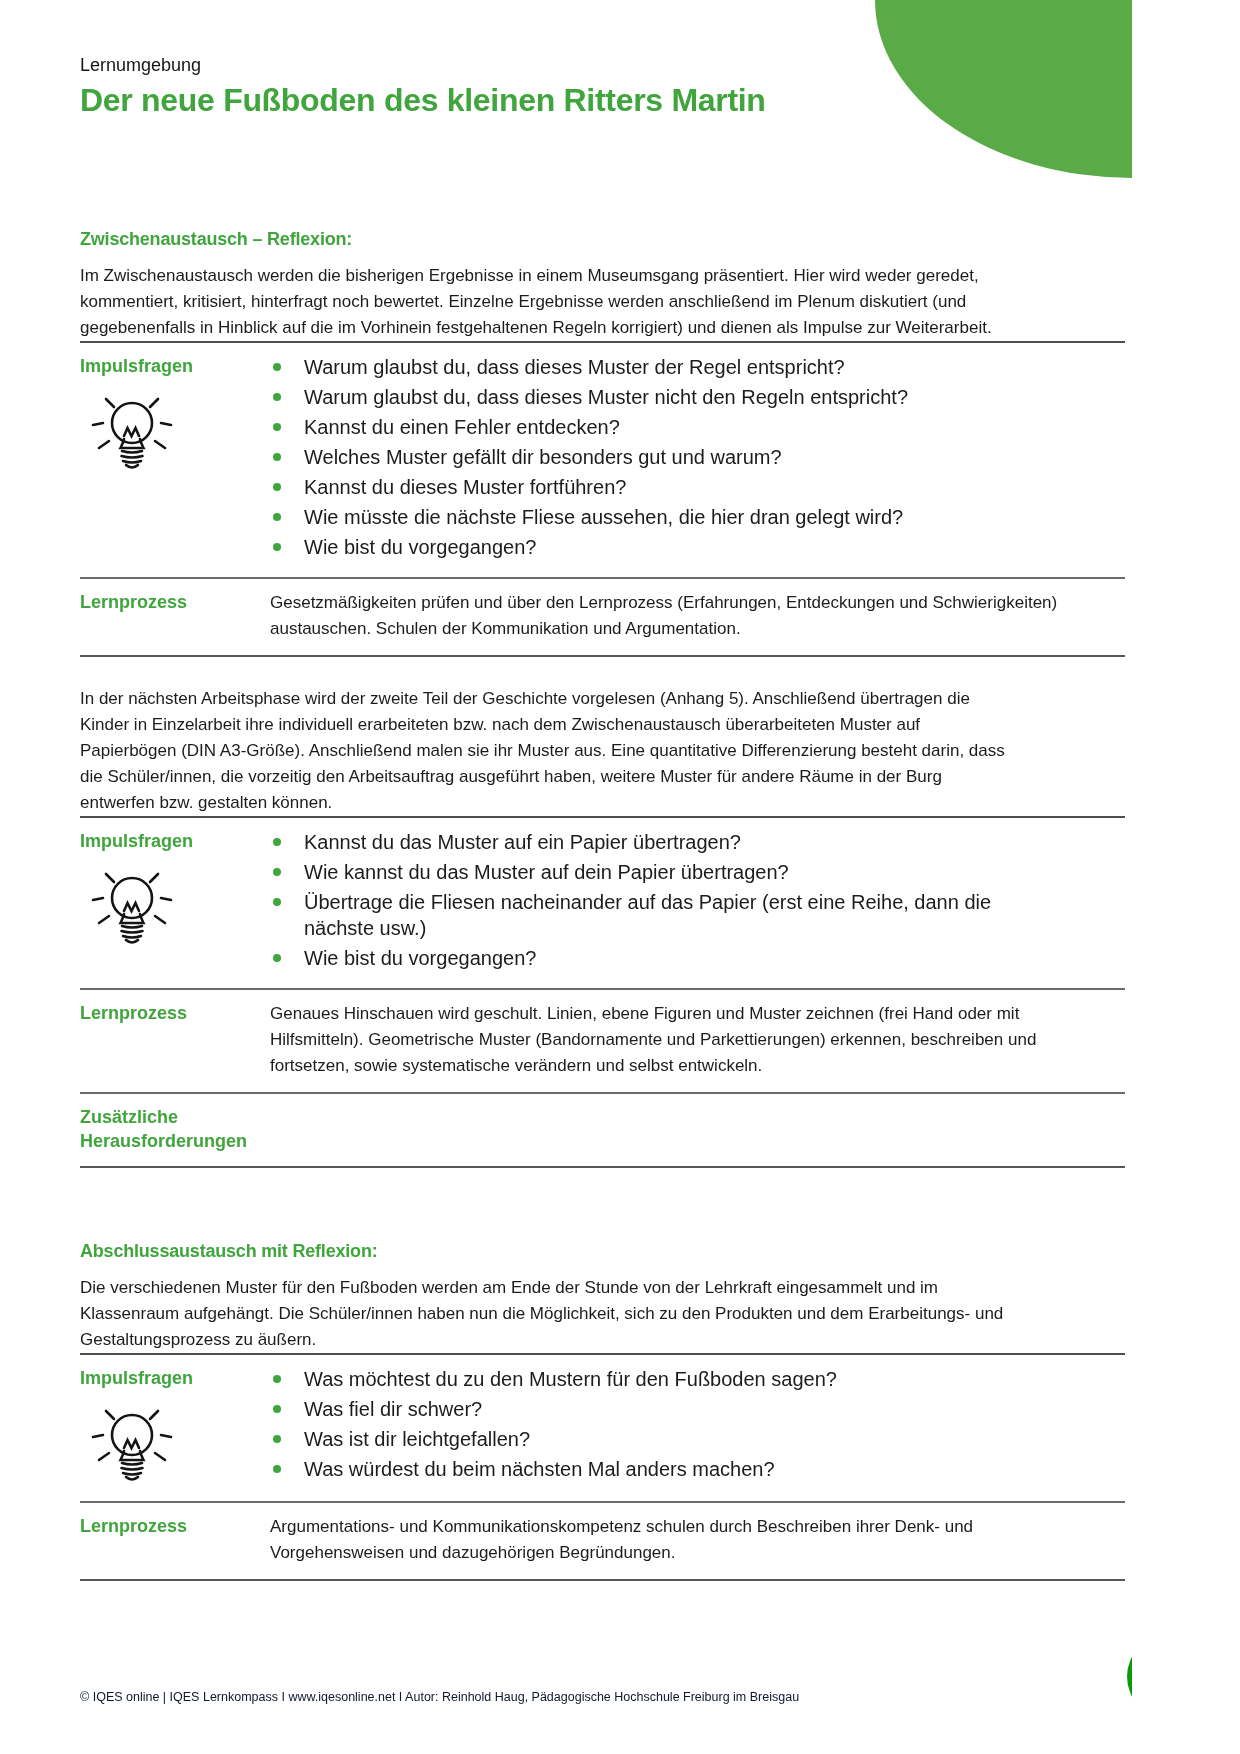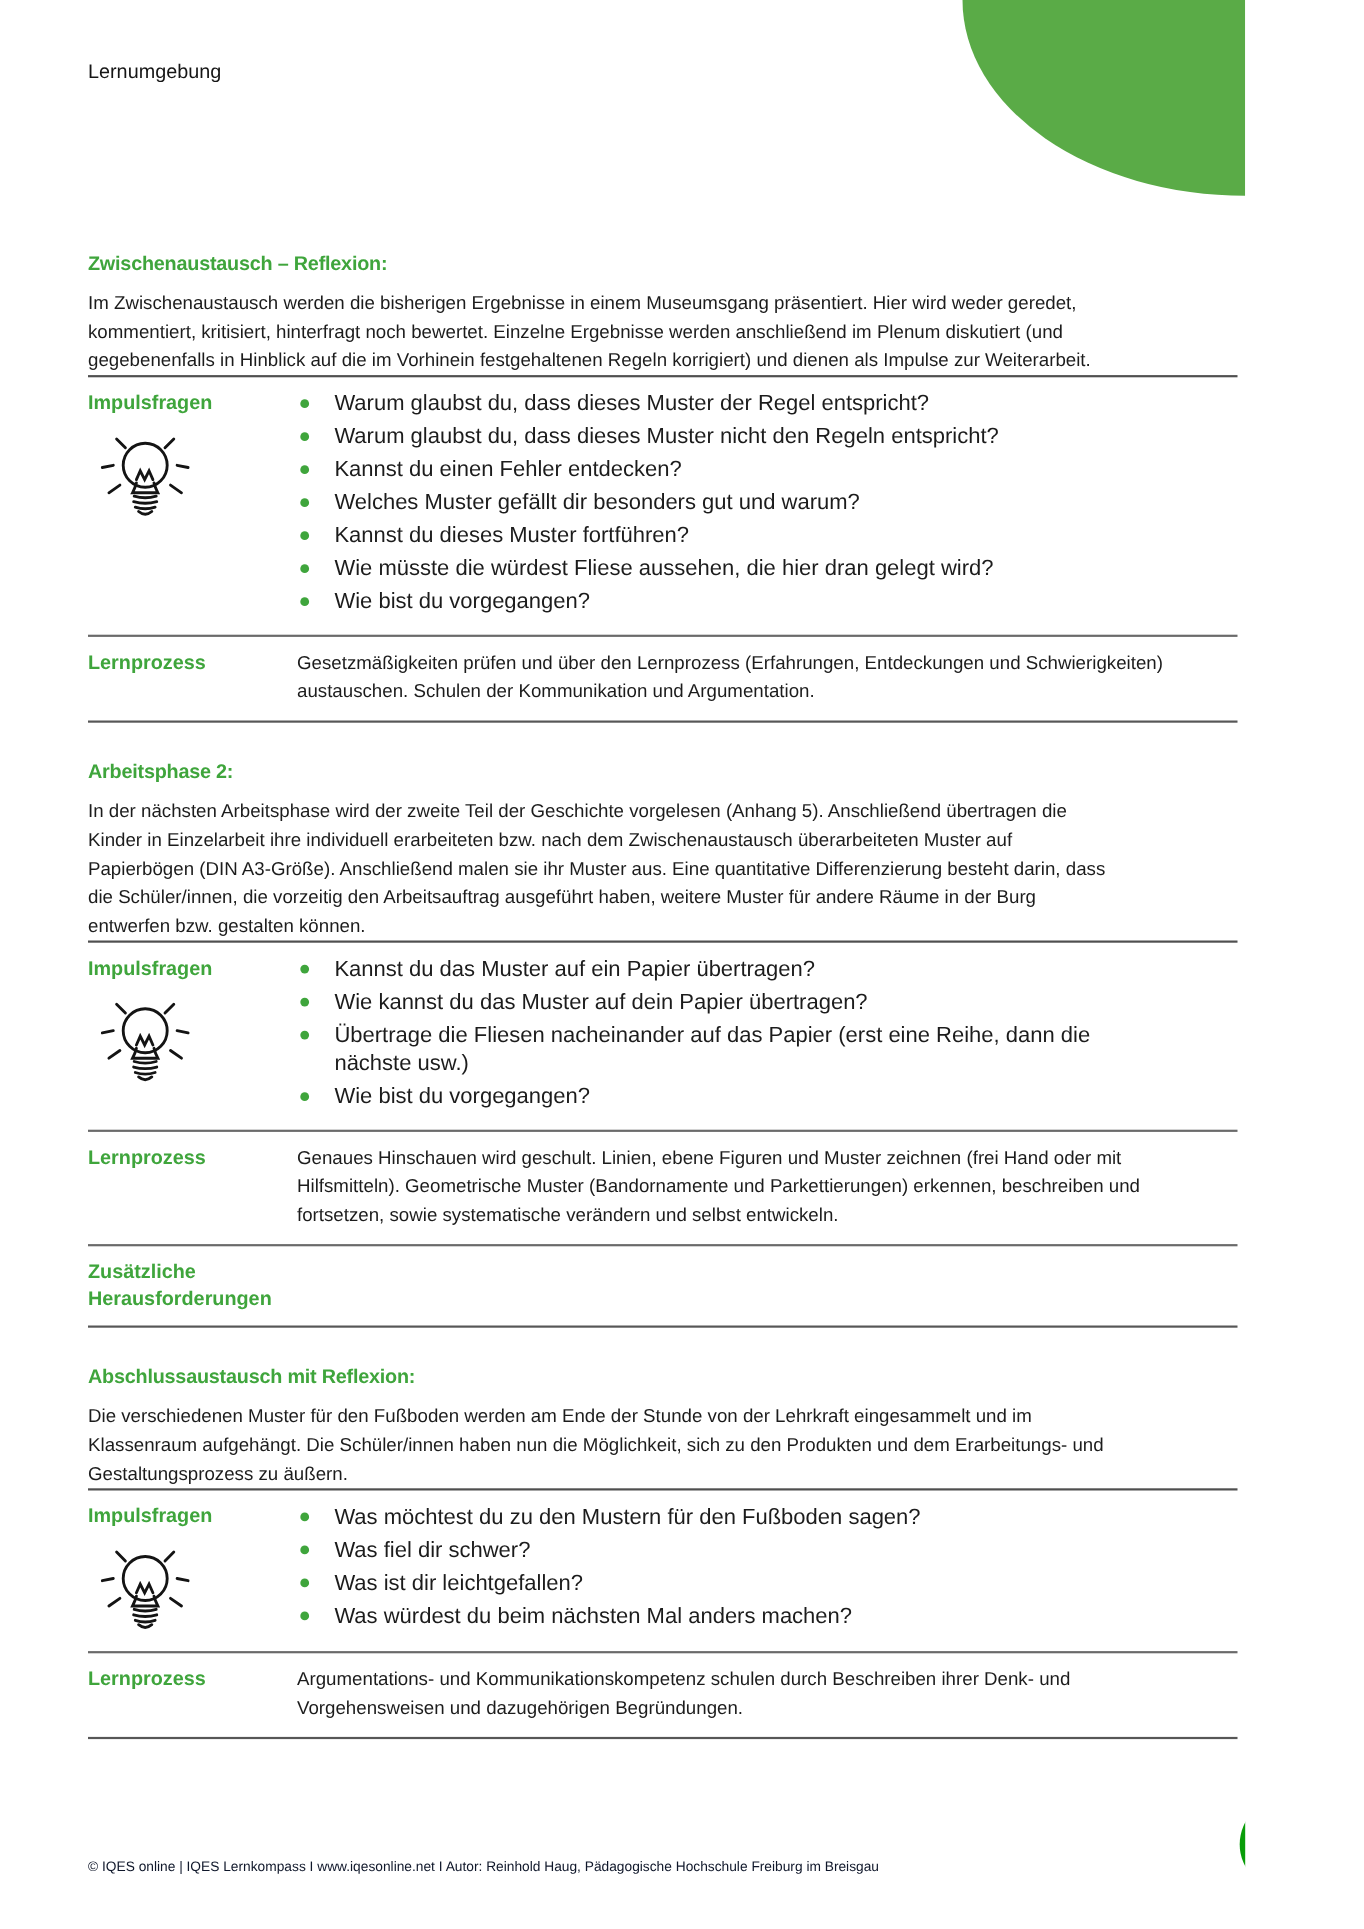--- a/index.html
+++ b/index.html
@@ -55,20 +55,21 @@
 </style>
 </head>
 <body>
 
 <div class="page">
 
   <div class="corner-blob"></div>
 
   <header class="header">
     <div class="kicker">Lernumgebung</div>
+    <h1 class="doc-title">Der neue Fußboden des kleinen Ritters Martin</h1>
   </header>
 
   <section class="sec" style="top:224px">
     <h2 class="sec-heading">Zwischenaustausch – Reflexion:</h2>
     <p class="intro">Im Zwischenaustausch werden die bisherigen Ergebnisse in einem Museumsgang präsentiert. Hier wird weder geredet, kommentiert, kritisiert, hinterfragt noch bewertet. Einzelne Ergebnisse werden anschließend im Plenum diskutiert (und gegebenenfalls in Hinblick auf die im Vorhinein festgehaltenen Regeln korrigiert) und dienen als Impulse zur Weiterarbeit.</p>
     <div class="rules-table">
       <div class="rt-row">
         <div>
           <div class="row-label">Impulsfragen</div>
           <svg class="bulb" width="96" height="86" viewBox="0 0 96 86" fill="none" stroke="#141414" stroke-width="2.6" stroke-linecap="round">
@@ -87,33 +88,32 @@
               <path d="M81 58 l-10 -7"></path>
           </svg>
         </div>
         <ul class="bullets">
 
         <li>Warum glaubst du, dass dieses Muster der Regel entspricht?</li>
             <li>Warum glaubst du, dass dieses Muster nicht den Regeln entspricht?</li>
             <li>Kannst du einen Fehler entdecken?</li>
             <li>Welches Muster gefällt dir besonders gut und warum?</li>
             <li>Kannst du dieses Muster fortführen?</li>
-            <li>Wie müsste die würdest Fliese aussehen, die hier dran gelegt wird?</li>
+            <li>Wie müsste die nächste Fliese aussehen, die hier dran gelegt wird?</li>
             <li>Wie bist du vorgegangen?</li>
           </ul>
       </div>
       <div class="rt-row">
         <div class="row-label">Lernprozess</div>
         <div class="cell">Gesetzmäßigkeiten prüfen und über den Lernprozess (Erfahrungen, Entdeckungen und Schwierigkeiten) austauschen. Schulen der Kommunikation und Argumentation.</div>
       </div>
     </div>
   </section>
 
   <section class="sec" style="top:686px">
-    <h2 class="sec-heading">Arbeitsphase 2:</h2>
     <p class="intro">In der nächsten Arbeitsphase wird der zweite Teil der Geschichte vorgelesen (Anhang 5). Anschließend übertragen die Kinder in Einzelarbeit ihre individuell erarbeiteten bzw. nach dem Zwischenaustausch überarbeiteten Muster auf Papierbögen (DIN A3-Größe). Anschließend malen sie ihr Muster aus. Eine quantitative Differenzierung besteht darin, dass die Schüler/innen, die vorzeitig den Arbeitsauftrag ausgeführt haben, weitere Muster für andere Räume in der Burg entwerfen bzw. gestalten können.</p>
     <div class="rules-table">
       <div class="rt-row">
         <div>
           <div class="row-label">Impulsfragen</div>
           <svg class="bulb" width="96" height="86" viewBox="0 0 96 86" fill="none" stroke="#141414" stroke-width="2.6" stroke-linecap="round">
             <circle cx="48" cy="33" r="20"></circle>
             <path d="M40 49 c-1 4 -2 6 -3.5 9 h23 c-1.5-3 -2.5-5 -3.5-9"></path>
             <path d="M38 61 q10 3 20 0"></path>
               <path d="M37.5 66 q10.5 3 21 0"></path>

